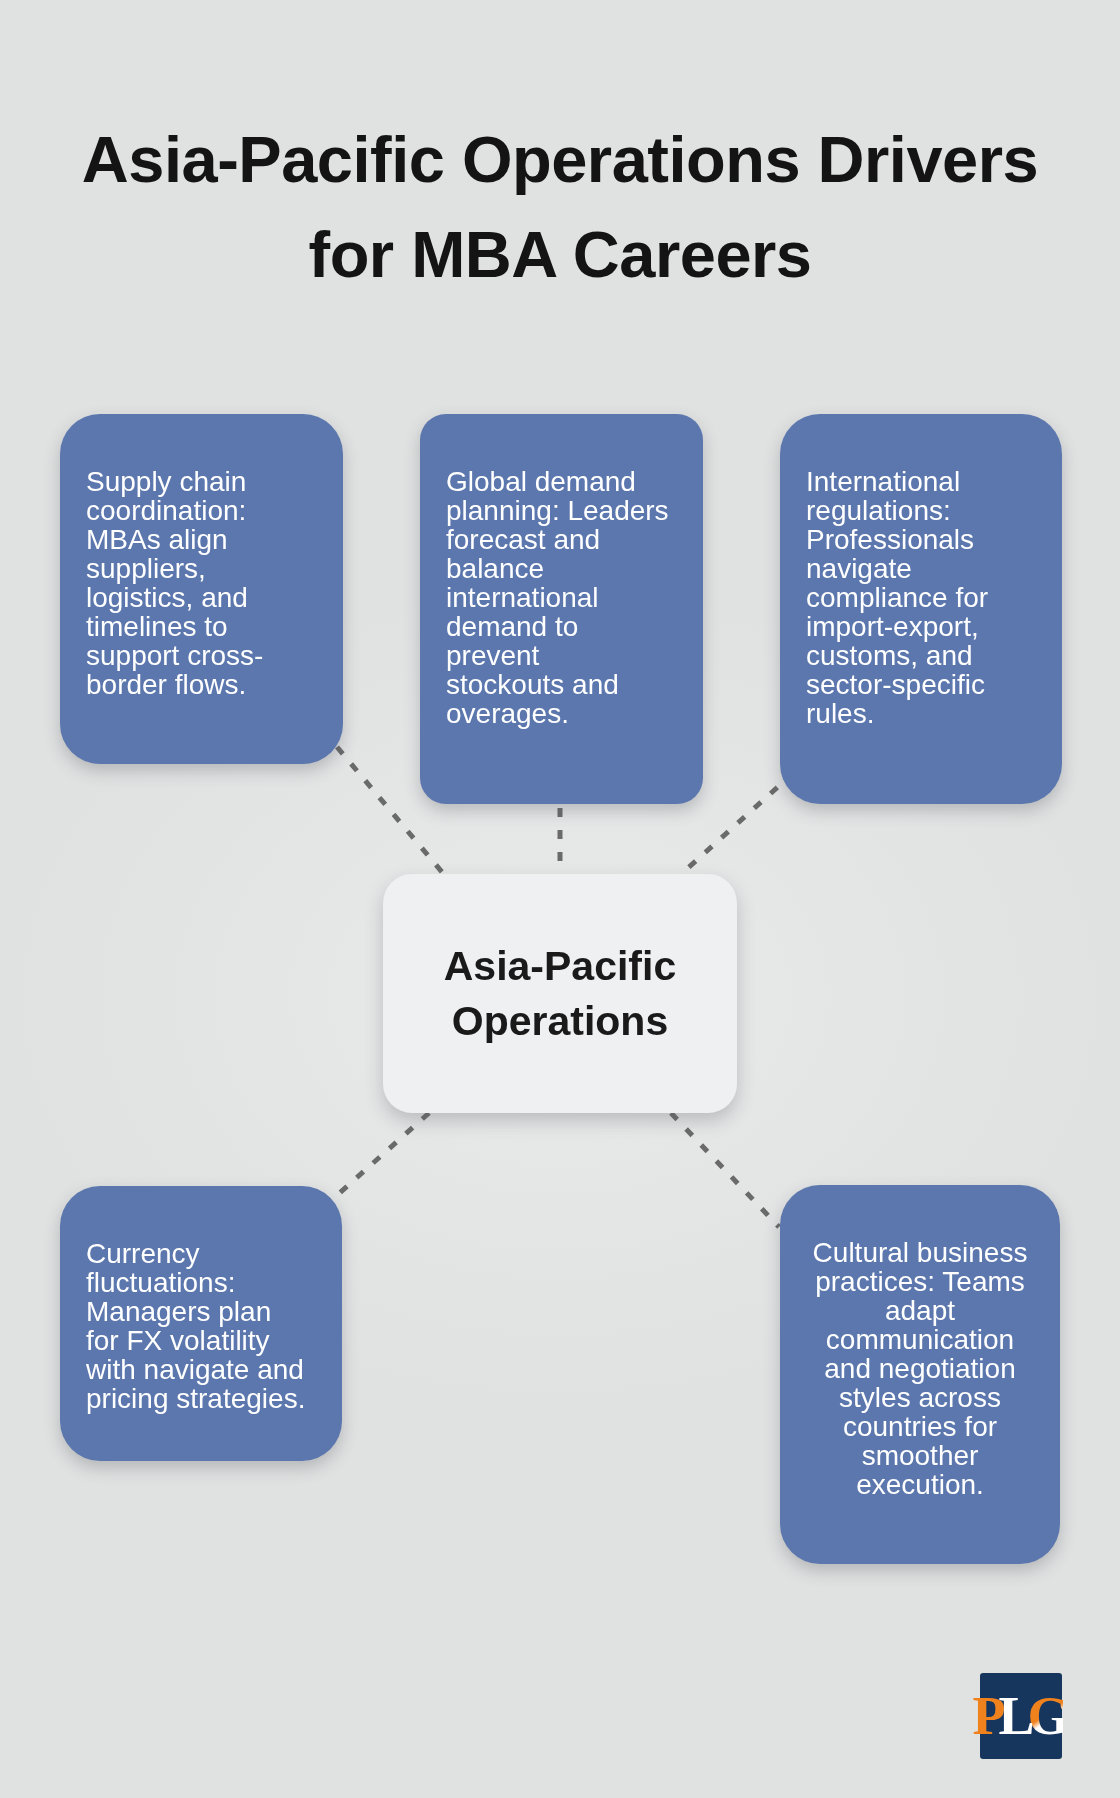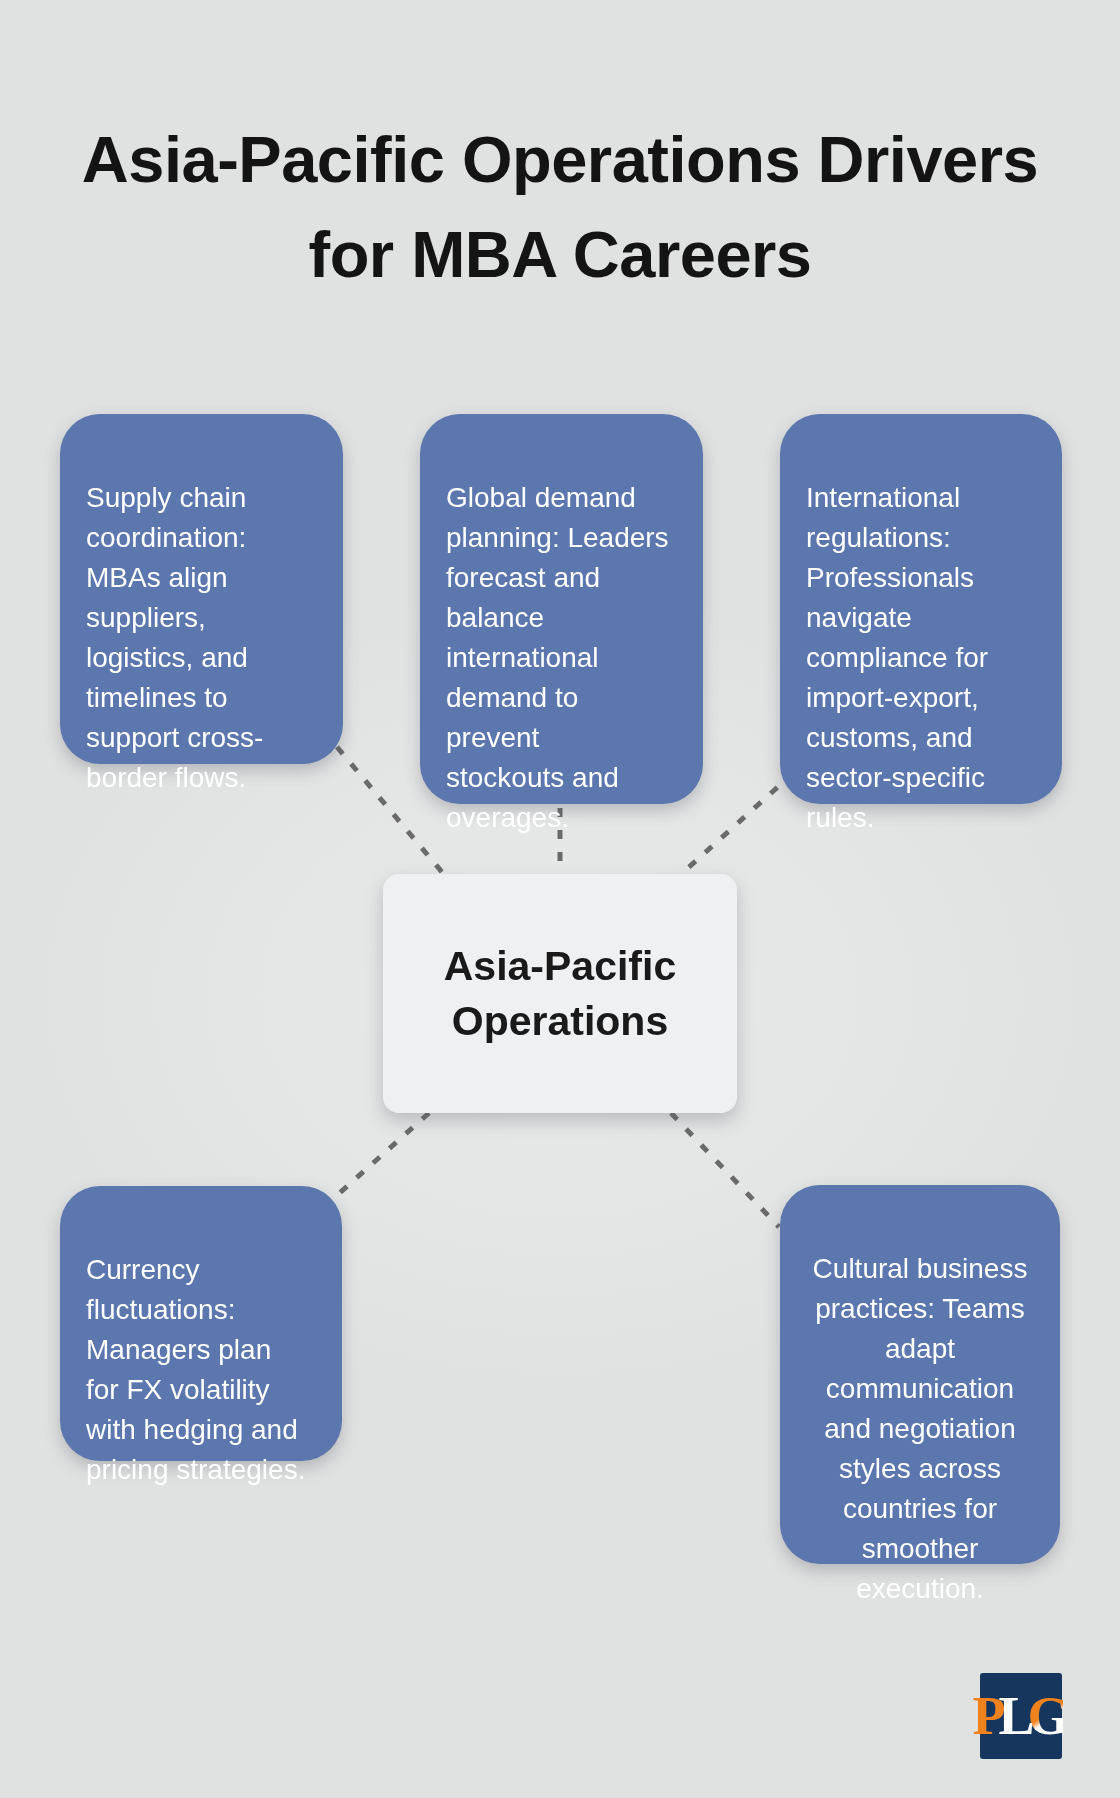--- a/index.html
+++ b/index.html
@@ -25,32 +25,32 @@
     stroke-dasharray:9 13;
   }
   .node{
     position:absolute;
     background:var(--node-bg,#5b77ad);
     color:var(--node-text,#ffffff);
     border-radius:40px;
     box-shadow:0 7px 16px rgba(80,85,95,0.30);
     box-sizing:border-box;
     padding:24px 26px;
-    font-size:28px;line-height:40px;
+    font-size:28px;line-height:29px;
     white-space:pre-line;
   }
   .node-supply{left:60px;top:398px;width:283px;height:350px;}
-  .node-demand{left:420px;top:398px;width:283px;height:390px;}
+  .node-demand{left:420px;top:398px;width:283px;height:390px;border-radius:26px;}
   .node-regulations{left:780px;top:398px;width:282px;height:390px;}
   .node-currency{left:60px;top:1170px;width:282px;height:275px;}
   .node-cultural{left:780px;top:1169px;width:280px;height:379px;text-align:center;}
   .center-node{
     position:absolute;left:383px;top:858px;width:354px;height:239px;
     background:var(--center-bg,#eff0f2);
-    border-radius:16px;
+    border-radius:29px;
     box-shadow:0 8px 18px rgba(95,100,110,0.32);
     display:flex;align-items:center;justify-content:center;
   }
   .center-node .label{
     font-size:41px;line-height:55px;font-weight:700;
     color:var(--center-text,#1a1a1a);
     text-align:center;white-space:pre-line;
   }
   .logo{
     position:absolute;left:980px;top:1657px;width:82px;height:86px;
@@ -120,21 +120,21 @@
 customs, and
 sector-specific
 rules.</span>
   </div>
 
   <div class="node node-currency">
     <span>Currency
 fluctuations:
 Managers plan
 for FX volatility
-with hedging and
+with navigate and
 pricing strategies.</span>
   </div>
 
   <div class="node node-cultural">
     <span>Cultural business
 practices: Teams
 adapt
 communication
 and negotiation
 styles across

